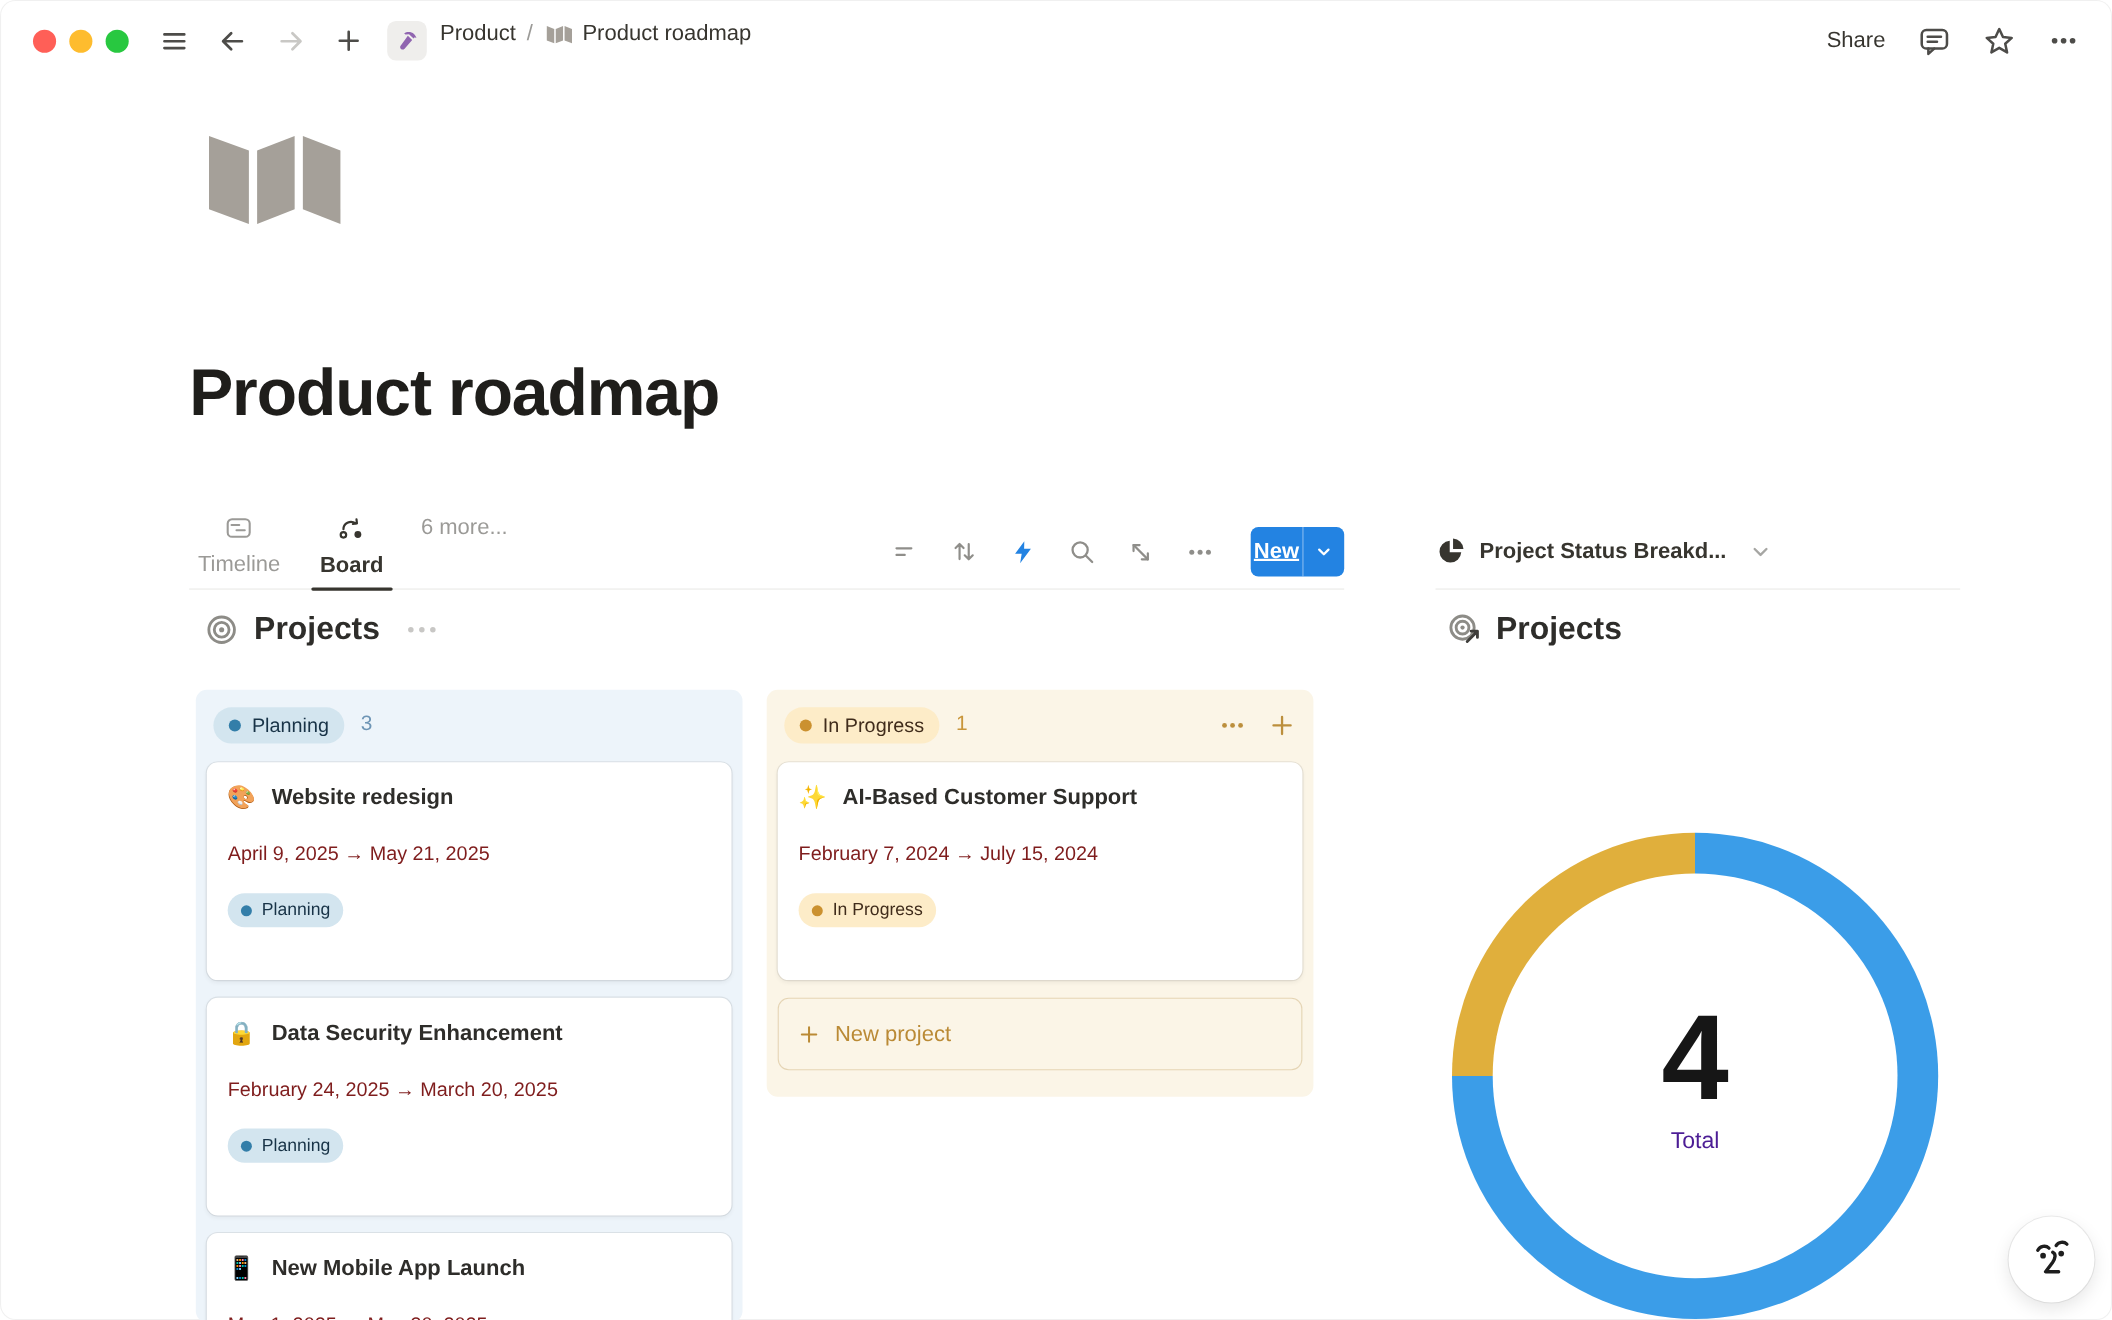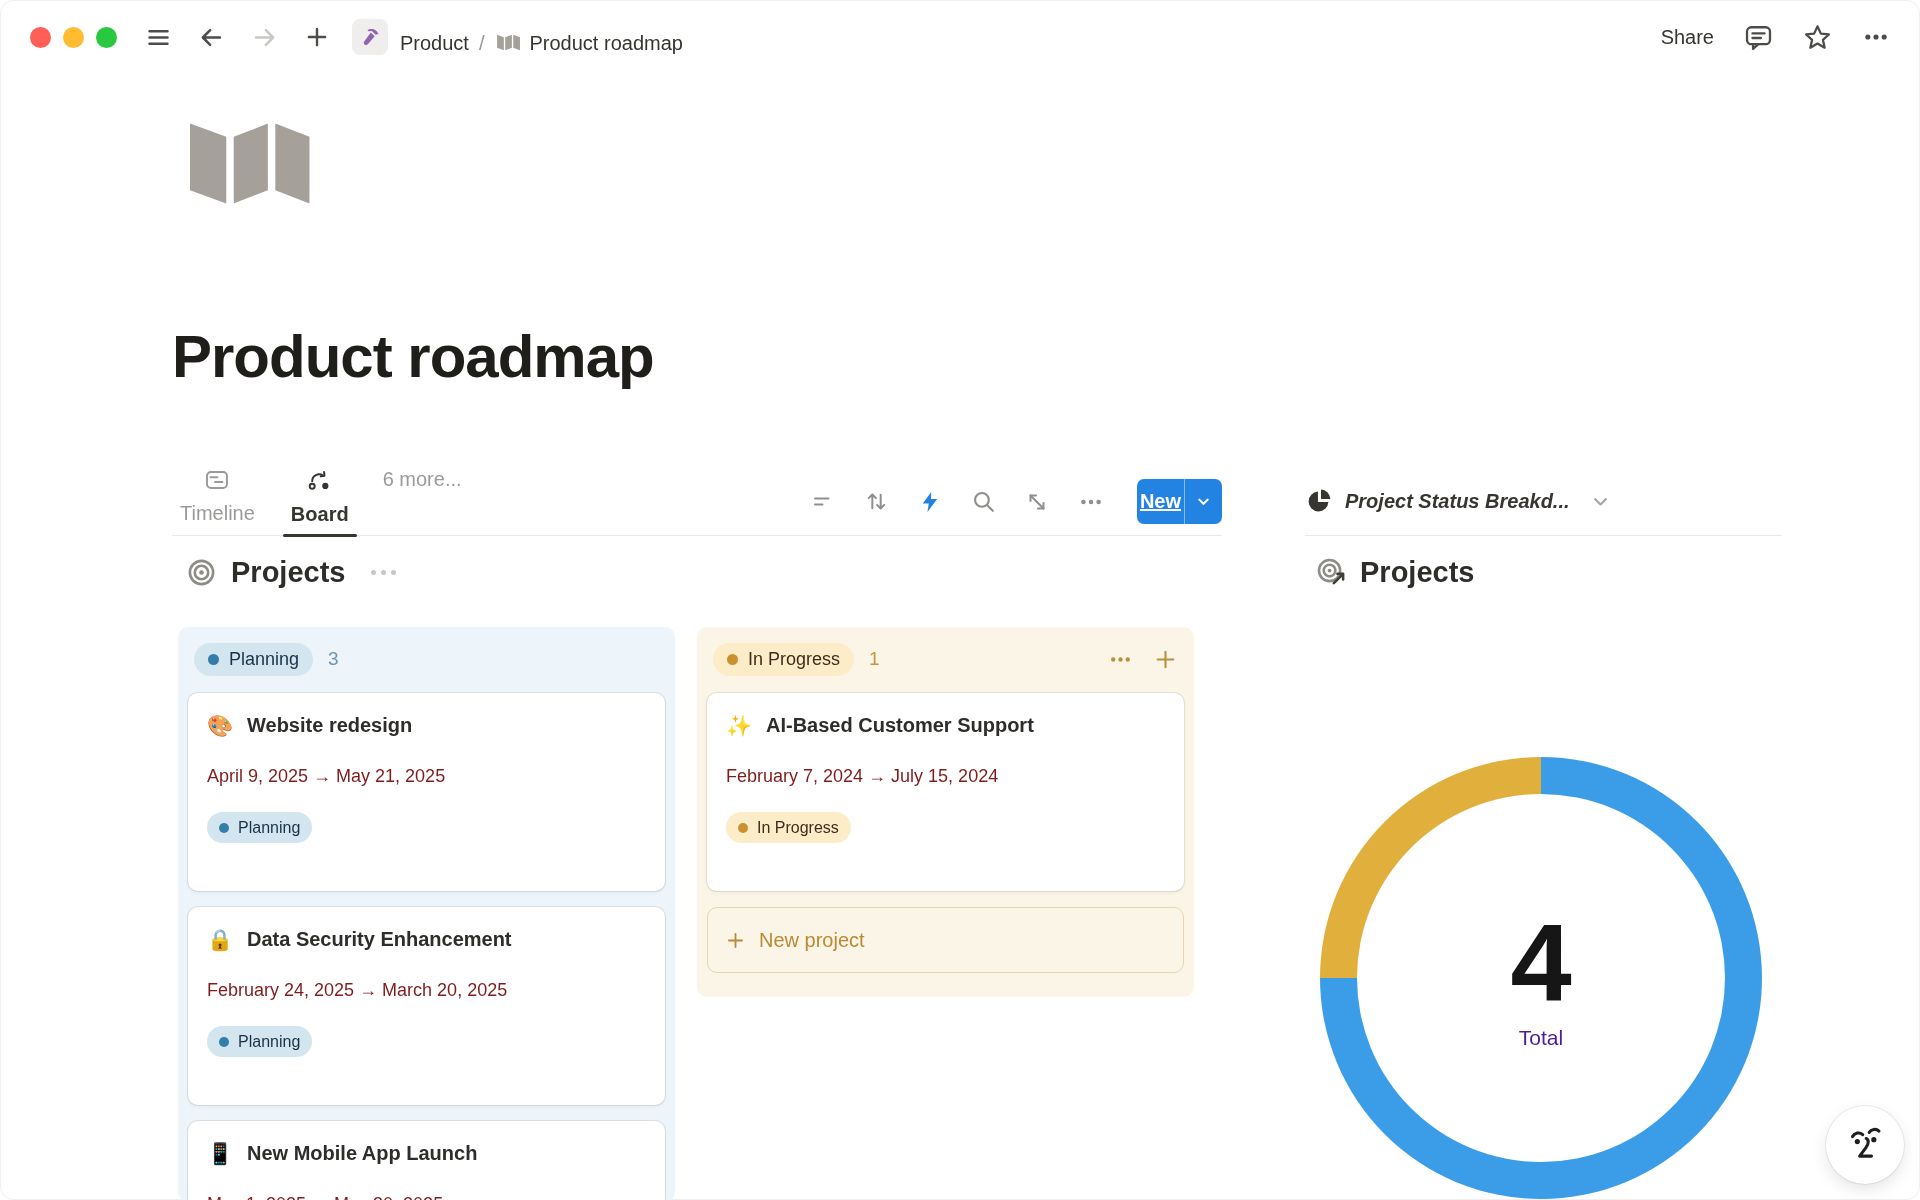--- a/index.html
+++ b/index.html
@@ -11,21 +11,21 @@
   .window { position:absolute; inset:0; background:#fff; border-radius:14px;
     box-shadow: inset 0 0 0 1px rgba(0,0,0,0.06); overflow:hidden; }
 
   
   .topbar { position:absolute; top:0; left:0; right:0; height:74px;
     display:flex; align-items:center; padding:0 30px; }
   .traffic { display:flex; gap:12px; align-items:center; }
   .tl { width:21px; height:21px; border-radius:50%; }
   .tl.red{ background:#FF5F57;} .tl.yellow{ background:#FEBC2E;} .tl.green{ background:#28C840;}
   .tbicon { display:flex; align-items:center; justify-content:center; cursor:default; }
-  .crumb { display:flex; align-items:flex-end; margin-left:22px; font-size:20px; }
+  .crumb { display:flex; align-items:flex-start; margin-left:22px; font-size:20px; }
   .crumb-badge { width:36px; height:36px; border-radius:8px; background:#EFEEEC;
     display:flex; align-items:center; justify-content:center; }
   .crumb-text { margin-left:12px; font-weight:500; }
   .crumb-sep { margin:0 10px; color:#9B9A97; font-weight:400; }
   .crumb-map { margin-right:10px; display:flex; }
   .topbar-right { margin-left:auto; display:flex; align-items:center; gap:30px; }
   .share-label { font-size:20px; }
 
   
   .page-icon { position:absolute; left:180px; top:115px; }
@@ -46,21 +46,21 @@
   .new-btn { display:flex; height:45px; border-radius:7px; overflow:hidden;
     background:#2383E2; color:#fff; margin-left:4px; cursor:default; }
   .new-btn .lbl { display:flex; align-items:center; padding:0 3px;
     font-size:20px; font-weight:600;text-decoration:underline; }
   .new-btn .caret { width:38px; display:flex; align-items:center; justify-content:center;
     border-left:1px solid rgba(255,255,255,0.45); }
 
   
   .right-head { position:absolute; left:1305px; top:468px; width:477px; height:68px;
     display:flex; align-items:center; gap:13px; border-bottom:1px solid #E9E9E7; }
-  .right-head .t { font-size:20px; font-weight:600;font-style:italic; }
+  .right-head .t { font-size:20px; font-weight:600; }
 
   
   .board-head { position:absolute; left:186px; top:556px; display:flex;
     align-items:center; gap:14px; }
   .sec-title { font-size:29px; font-weight:700; color:#2E2D2A; }
   .head-dots { display:flex; gap:5px; margin-left:12px; }
   .head-dots i { width:5px; height:5px; border-radius:50%; background:#C8C7C5; }
   .chart-head { position:absolute; left:1316px; top:556px; display:flex;
     align-items:center; gap:13px; }
 

